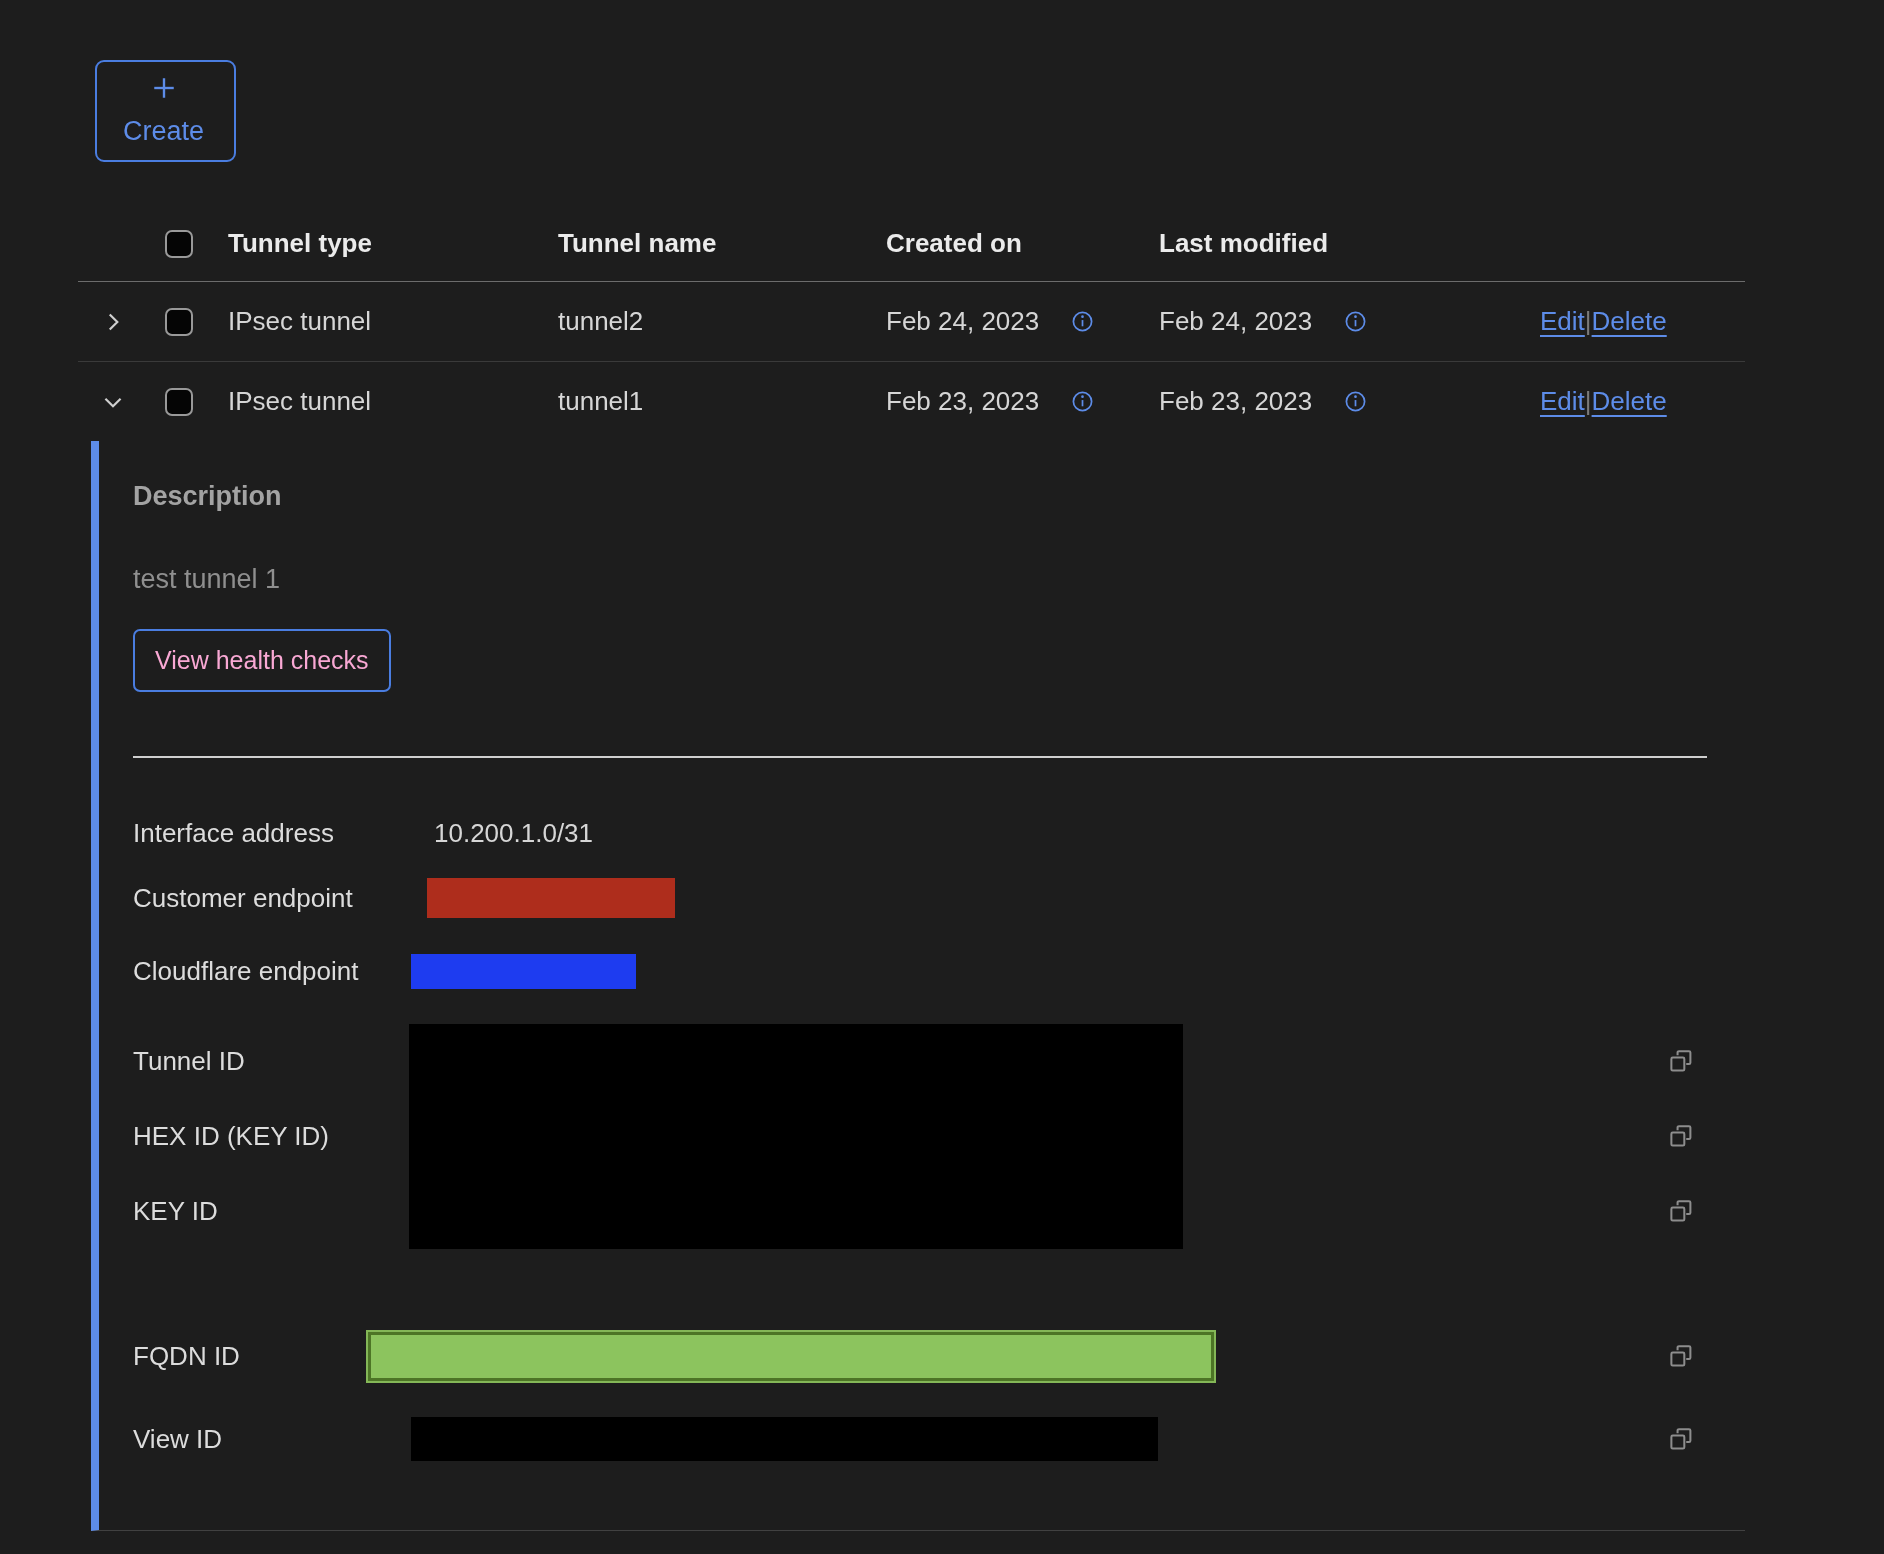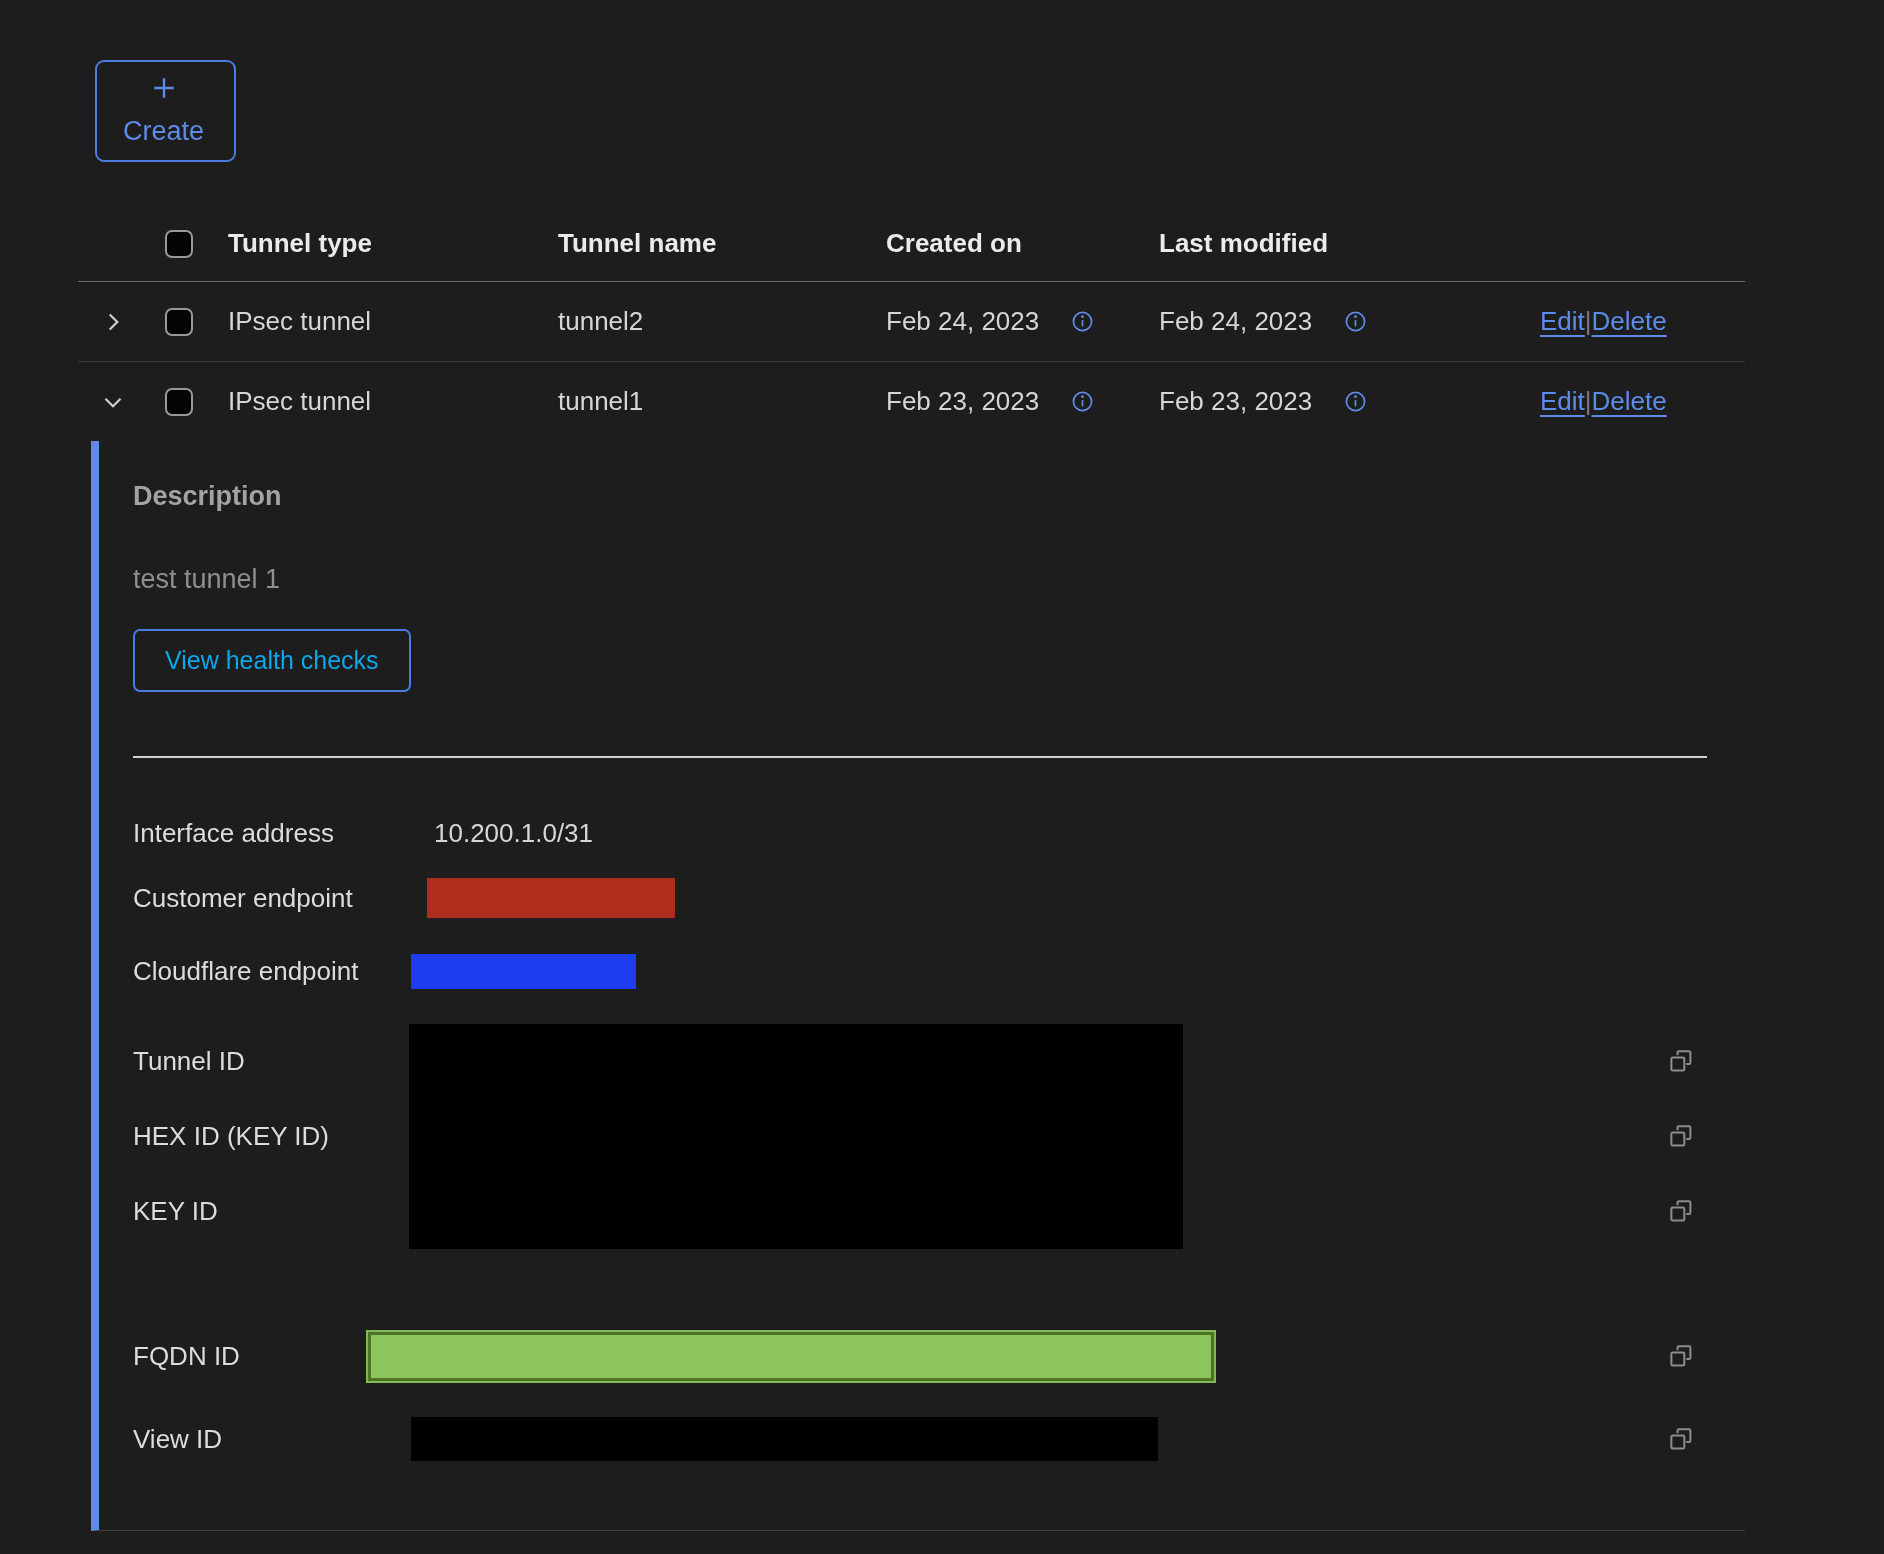--- a/index.html
+++ b/index.html
@@ -62,23 +62,23 @@
     border-left:8px solid #5d8ce8;
     border-bottom:1px solid #414141;
     padding:40px 0 69px 34px;
     width:1612px;
     box-sizing:content-box;
   }
   .desc-label{font-size:27px;font-weight:600;color:#a3a3a3;}
   .desc-value{margin-top:52px;font-size:27px;color:#8f8f8f;}
   .health-btn{
     margin-top:34px;
-    padding:15px 30px;
+    padding:15px 20px;
     background:transparent;border:2px solid #4a7de0;border-radius:7px;
-    color:#0ea5e9;font-size:25px;font-family:inherit;cursor:pointer;
+    color:#f9a8d4;font-size:25px;font-family:inherit;cursor:pointer;
   }
   .light-divider{margin-top:64px;width:1574px;height:2px;background:#cfcfcf;}
 
   .field-row{display:flex;align-items:center;font-size:26px;color:#dcdcdc;}
   .field-label{flex:0 0 278px;}
   .field-value{margin-left:23px;color:#d6d6d6;}
   .row-interface{margin-top:60px;}
   .row-customer{margin-top:29px;gap:16px;}
   .row-cloudflare{margin-top:36px;}
   .row-fqdn{margin-top:36px;}

